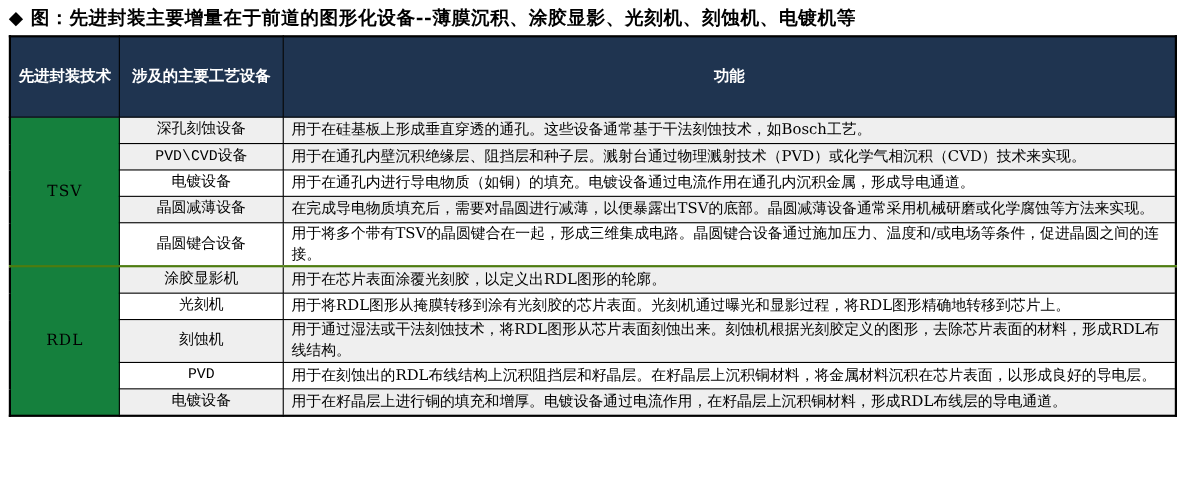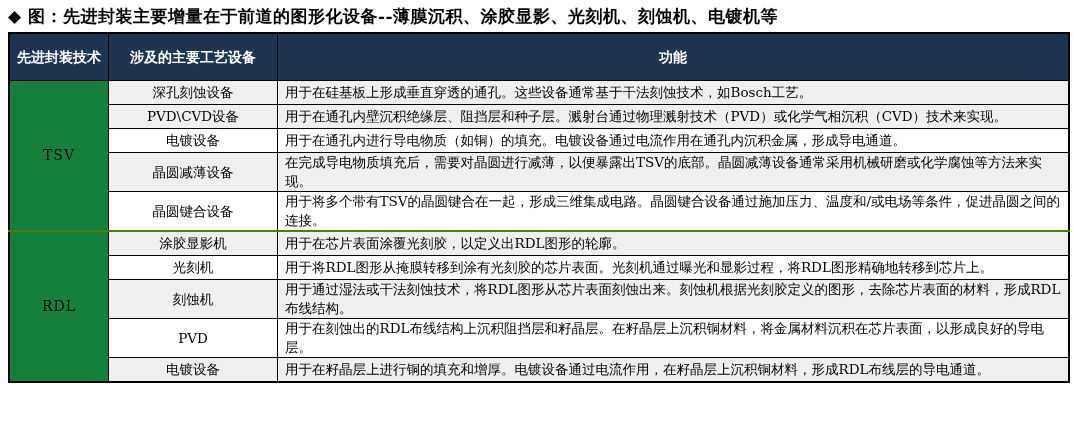--- a/index.html
+++ b/index.html
@@ -34,42 +34,43 @@
   }
   .equip-table th {
     background: #1f3450;
     color: #ffffff;
     font-weight: bold;
     font-size: 14px;
     text-align: center;
     vertical-align: middle;
     border: 1px solid #000000;
     line-height: 19px;
-    padding: 1px 20px;
+    padding: 1px 10px;
     height: 38px;
   }
-  .equip-table th.th-tech { width: 90px; padding: 4px 4px; }
+  .equip-table th.th-tech { width: 90px; padding: 17px 4px; }
   .equip-table th.th-equip { width: 128px; }
   .equip-table td {
     border: 1px solid #000000;
     font-size: 13.5px;
     color: #000000;
     line-height: 19px;
     padding: 2px 4px;
     vertical-align: middle;
     background: #ffffff;
   }
   .equip-table td.tech {
     text-align: center;
     font-size: 14px;
     letter-spacing: 1px;
     background: #15803d;
   }
   .equip-table td.equip {
     text-align: center;
+    font-family: Liberation Mono, monospace;
   }
   .equip-table td.func {
     text-align: left;
     padding: 0 7px;
     margin-left: 36px;
   }
   
   tr.shade td.equip, tr.shade td.func { background: #efefef; }
   
   tr.group-start td { border-top: 2px solid #4d7c0f; }

